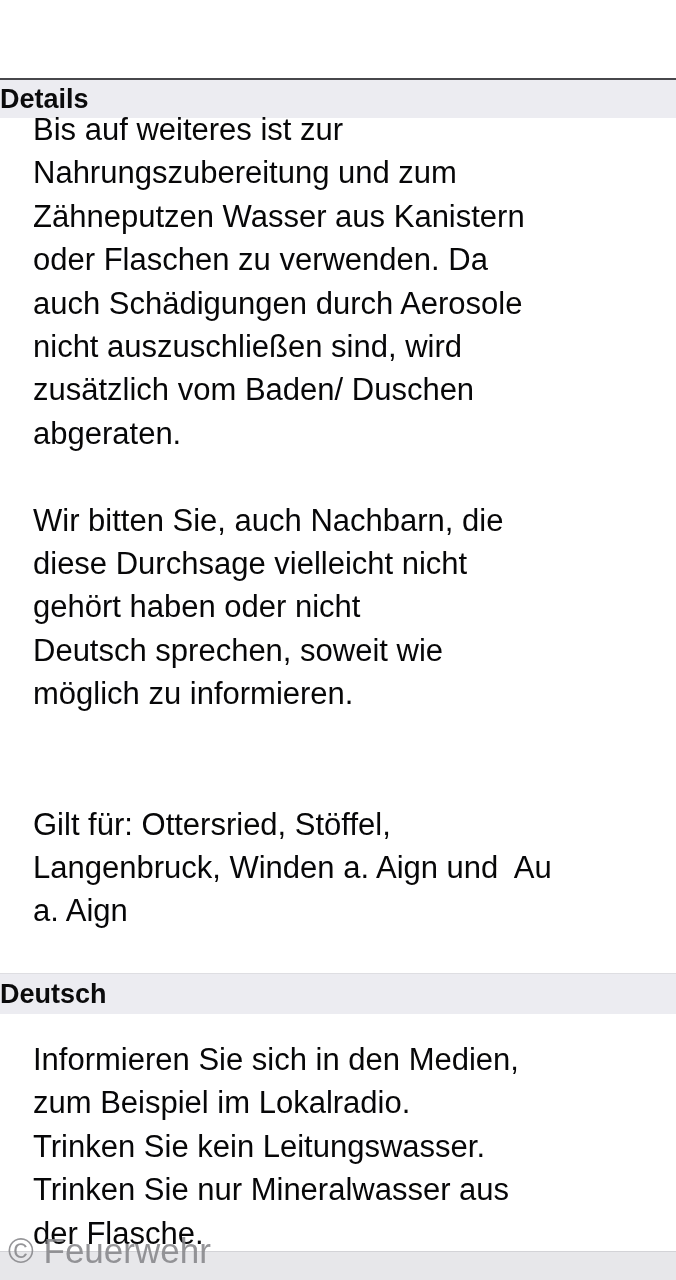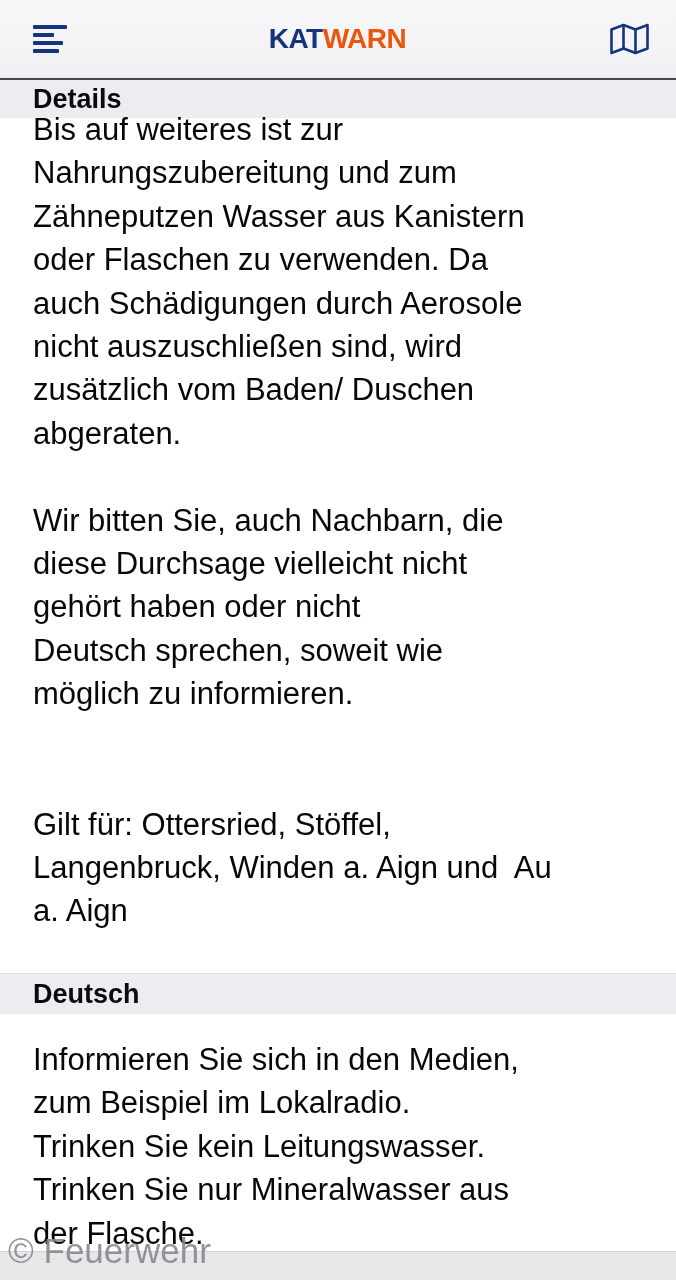--- a/index.html
+++ b/index.html
@@ -77,21 +77,20 @@
 
   
   .section-bar {
     position: absolute;
     left: 0;
     width: 676px;
     height: 40px;
     background: var(--bar-bg);
     display: flex;
     align-items: center;
-    padding-left: 33px;
     font-size: 27px;
     font-weight: 700;
     color: #0b0b0c;
   }
   .section-bar.details { top: 78px; border-top: 2px solid var(--divider); }
   .section-bar.hinweise { top: 973px; border-top: 1px solid rgba(0,0,0,0.06); height: 41px; }
 
   
   .body-text {
     position: absolute;
@@ -124,43 +123,20 @@
     color: rgba(134, 134, 138, 0.88);
     z-index: 3;
     user-select: none;
   }
 </style>
 </head>
 <body>
 
 <div class="screen">
 
-  <header class="nav">
-    <button class="icon-btn" aria-label="Menu">
-      <span class="menu-lines">
-        <span class="l1"></span>
-          <span class="l2"></span>
-          <span class="l3"></span>
-          <span class="l4"></span>
-      </span>
-    </button>
-
-    <div class="logo">
-      <span class="kat">KAT</span>
-      <span class="warn">WARN</span>
-    </div>
-
-    <button class="icon-btn" aria-label="Karte">
-      <svg class="map-svg" width="42" height="34" viewBox="0 0 42 34" fill="none">
-        <path d="M3.5 7.5 L15.5 3 L27.5 7.5 L39.5 3 L39.5 26.5 L27.5 31 L15.5 26.5 L3.5 31 Z" stroke="#16337f" stroke-width="2.6" stroke-linejoin="round"></path>
-        <path d="M15.5 3 V26.5" stroke="#16337f" stroke-width="2.6"></path>
-        <path d="M27.5 7.5 V31" stroke="#16337f" stroke-width="2.6"></path>
-      </svg>
-    </button>
-  </header>
 
   <div class="section-bar details">
     <span>Details</span>
   </div>
   <div class="body-text details-text">Bis auf weiteres ist zur
 Nahrungszubereitung und zum
 Zähneputzen Wasser aus Kanistern
 oder Flaschen zu verwenden. Da
 auch Schädigungen durch Aerosole
 nicht auszuschließen sind, wird

